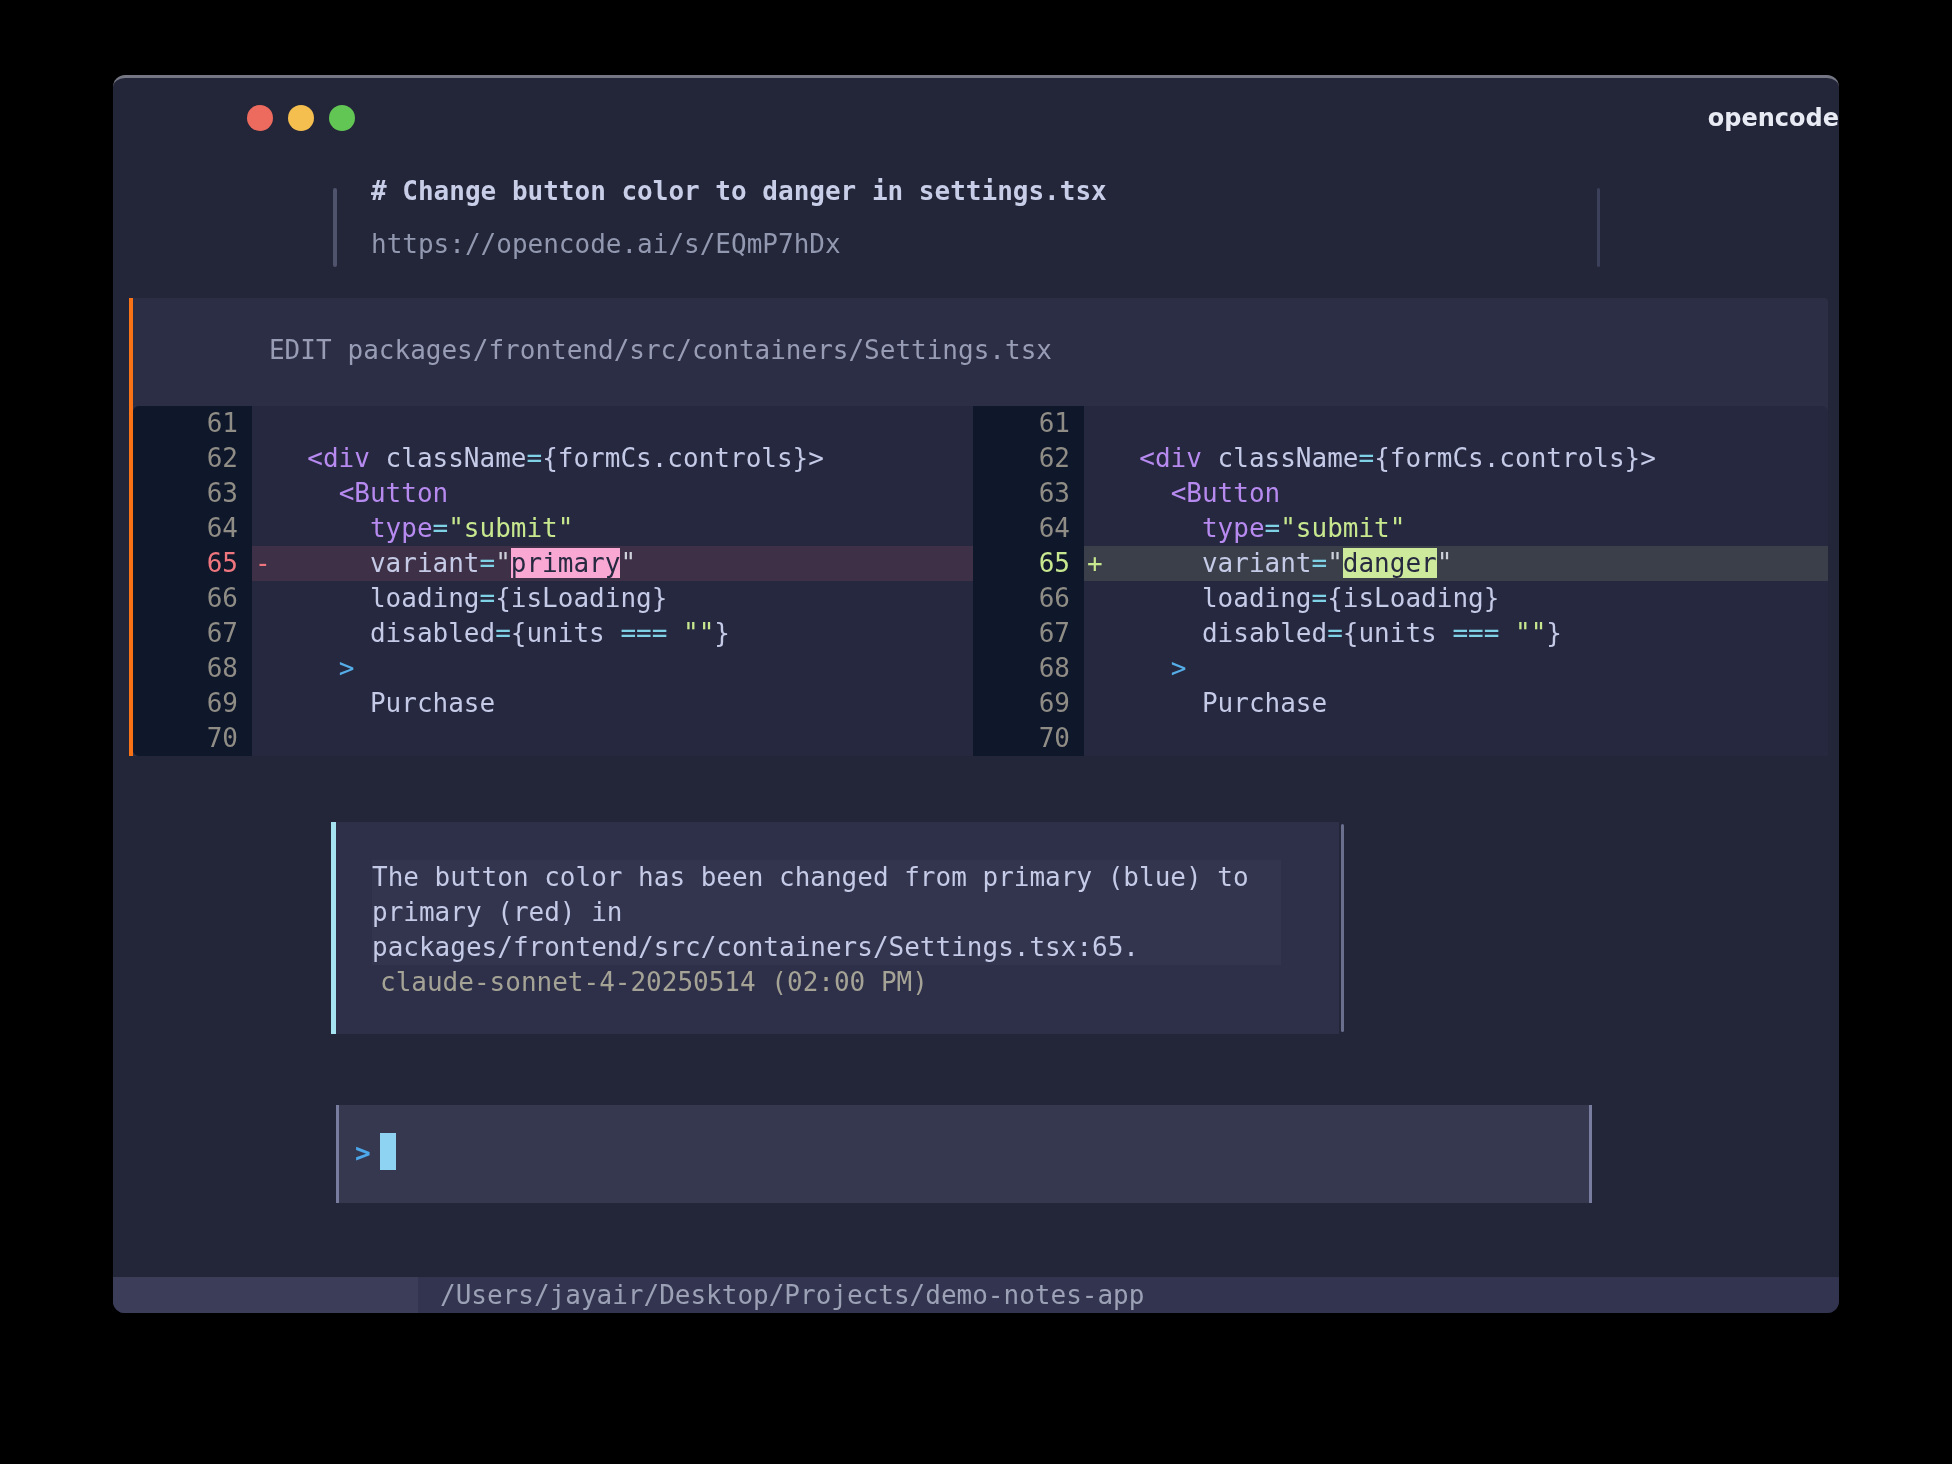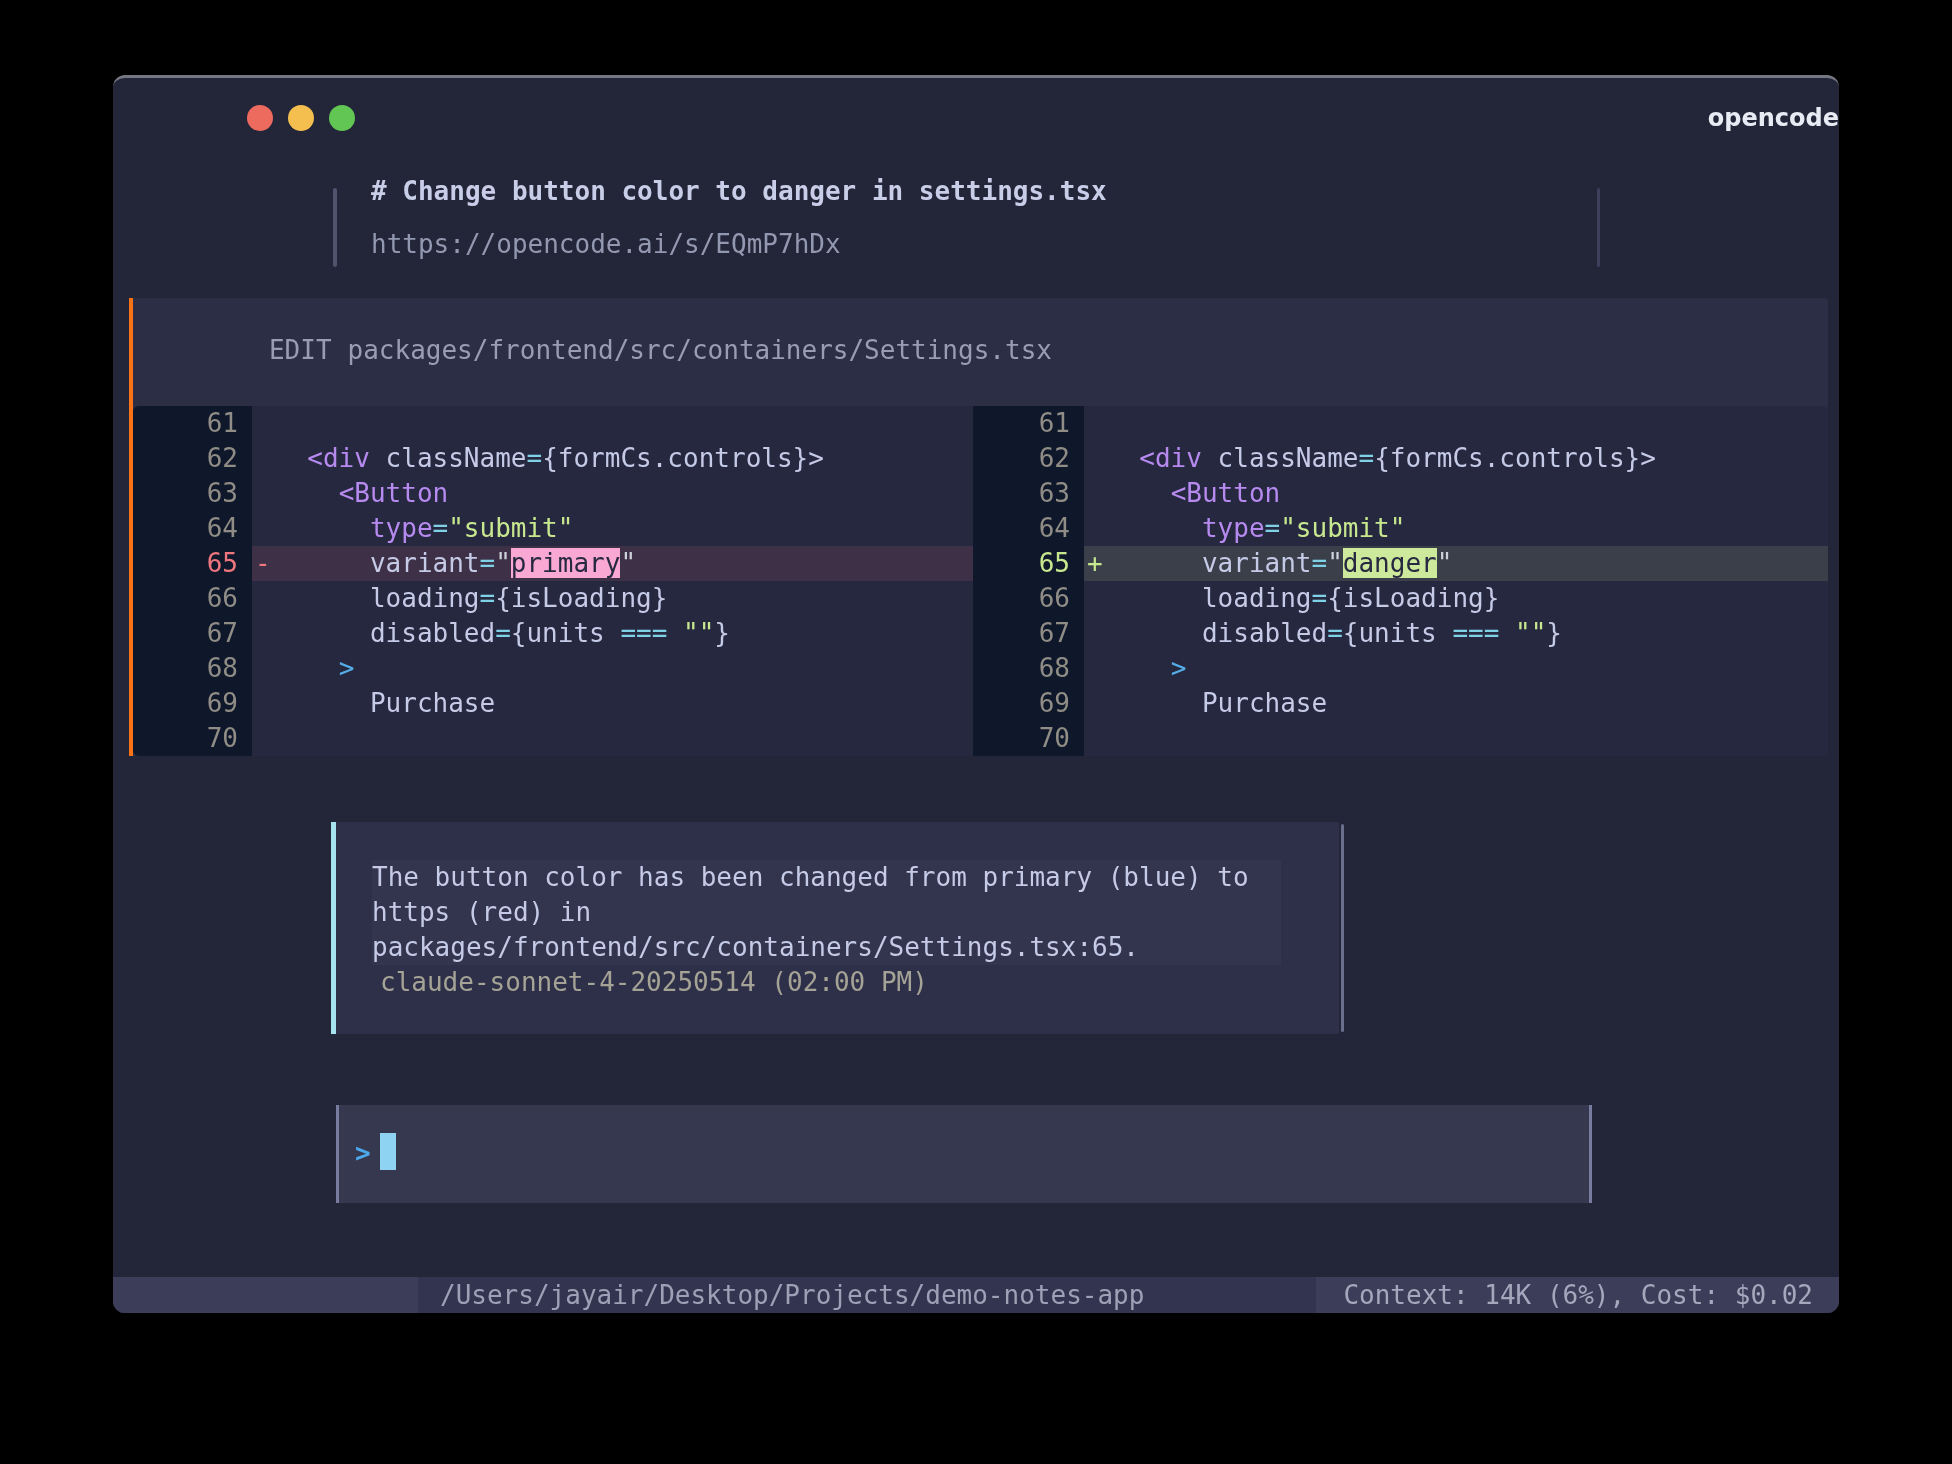--- a/index.html
+++ b/index.html
@@ -251,32 +251,31 @@
               <div class="code"></div>
             </div>
           </div>
         </div>
     </div>
   </div>
 
   <div class="msg abs">
     <div class="msg-body mono">
         <div class="msg-line">The button color has been changed from primary (blue) to</div>
-        <div class="msg-line">https (red) in</div>
+        <div class="msg-line">primary (red) in</div>
         <div class="msg-line">packages/frontend/src/containers/Settings.tsx:65.</div>
       </div>
     <div class="msg-meta mono">claude-sonnet-4-20250514 (02:00 PM)</div>
   </div>
   <div class="msg-scroll abs"></div>
 
   <div class="composer abs mono">
     <span class="prompt">&gt;</span><span class="cursor"></span>
   </div>
 
   <div class="statusbar abs">
     <div class="seg-left">
       
     </div>
     <div class="seg-path">/Users/jayair/Desktop/Projects/demo-notes-app</div>
-    <div class="seg-right">Context: 14K (6%), Cost: $0.02</div>
   </div>
 
 </div>
 
 </body></html>

